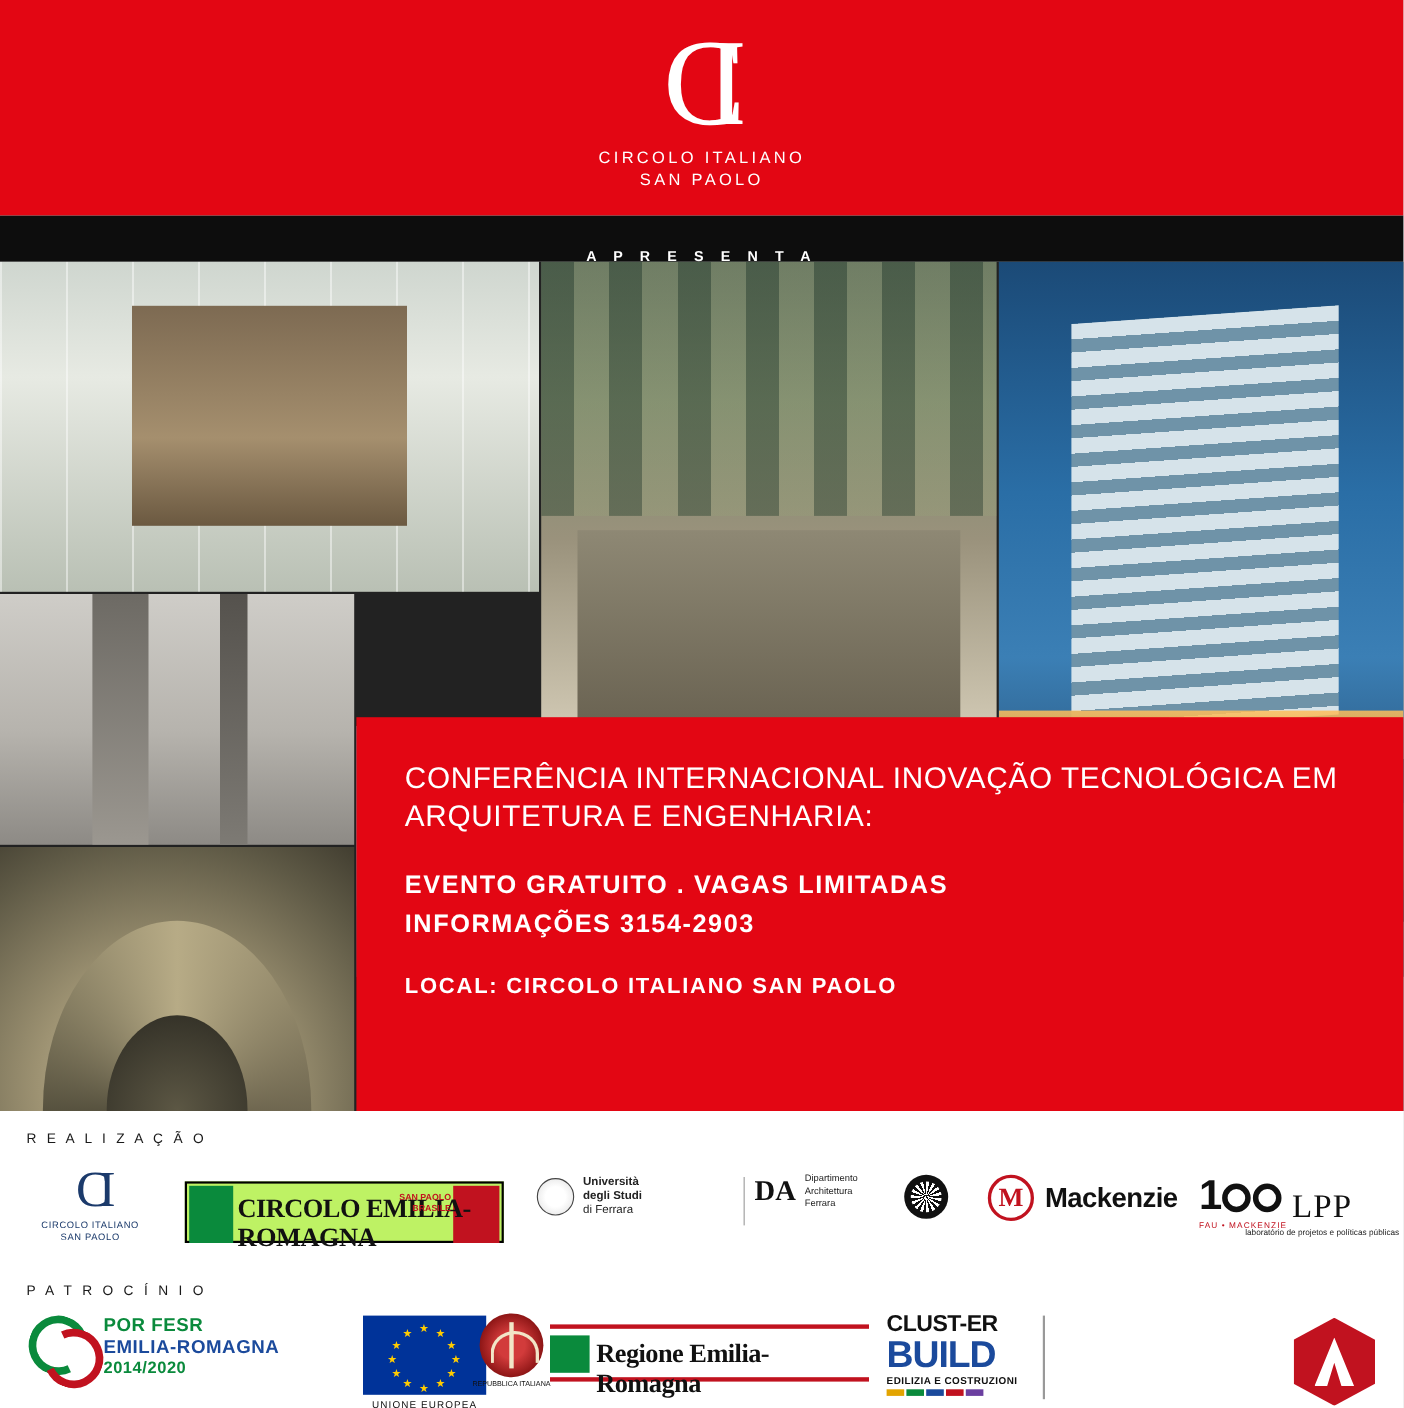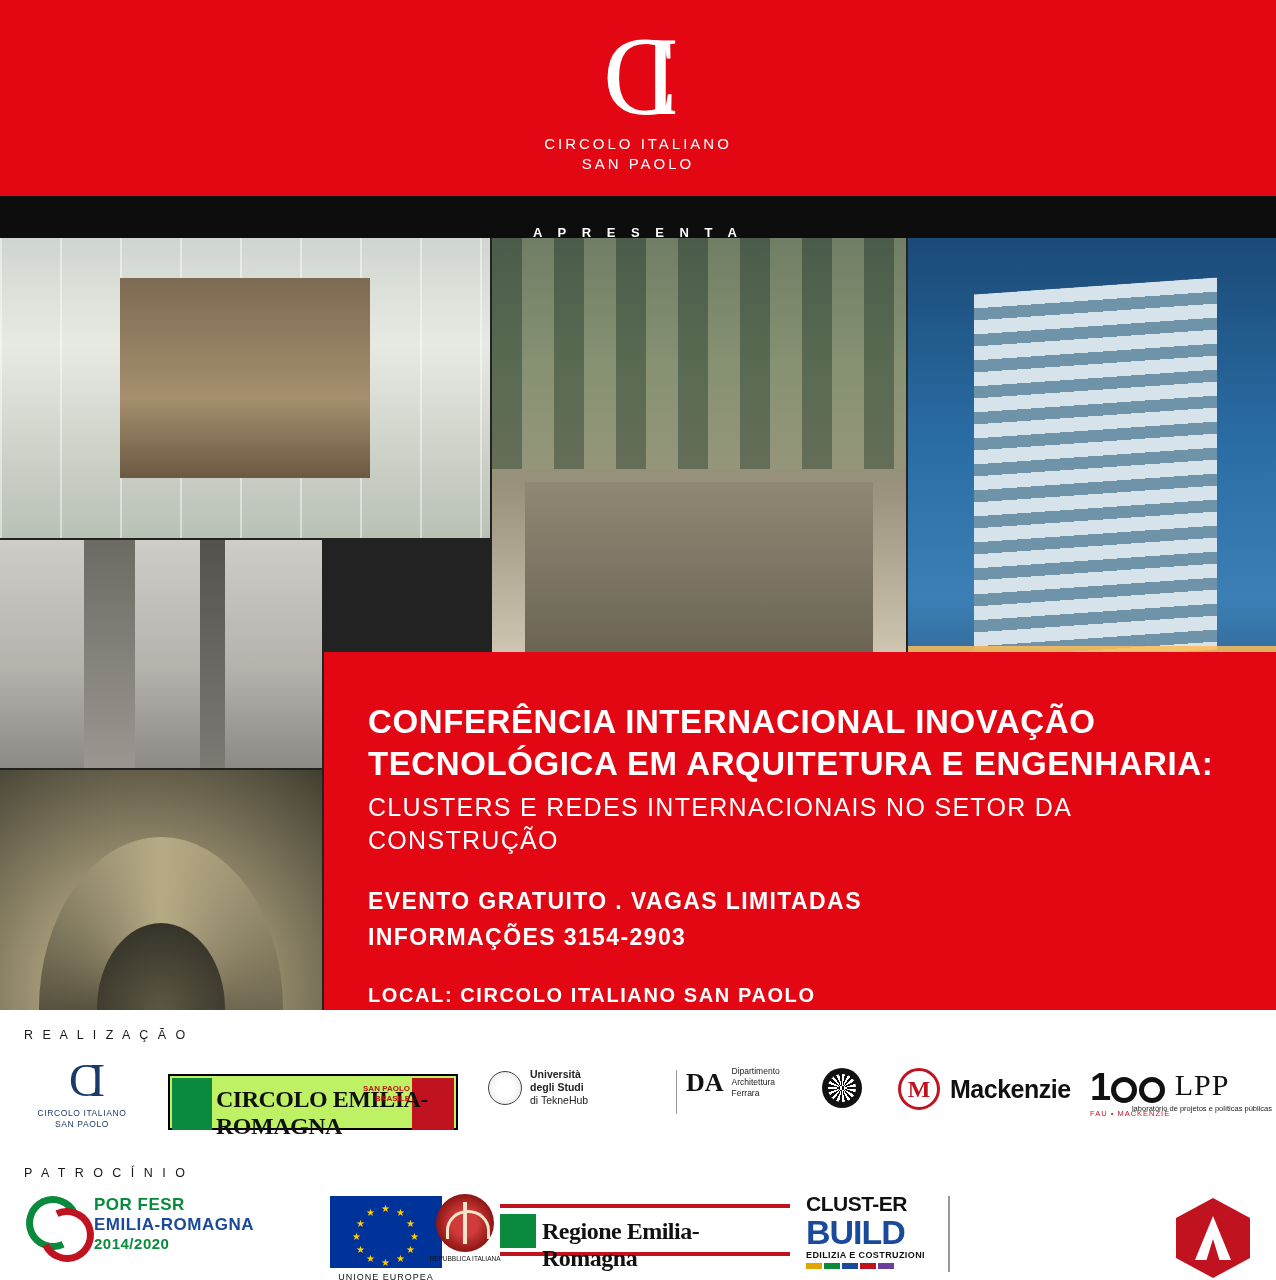--- a/index.html
+++ b/index.html
@@ -117,21 +117,21 @@
   .meetup .mu-date {
     font-size:26px; font-weight:800; letter-spacing:1.6px; margin-top:8px;
   }
 
   
   .info-block {
     position:absolute; left:324px; top:652px; width:952px; height:358px;
     background:#e30613; color:#fff; padding:38px 42px 0 44px;
   }
   .info-block .line-1 {
-    font-size:33px; font-weight:700; letter-spacing:0.6px; line-height:1.28;margin-top:11px;
+    font-size:27px; font-weight:400; letter-spacing:0.6px; line-height:1.28;
   }
   .info-block .line-2 {
     font-size:25px; font-weight:500; letter-spacing:1.3px; line-height:1.3; margin-top:6px;
   }
   .info-block .line-3 {
     font-size:23px; font-weight:800; letter-spacing:1.4px; line-height:1.35; margin-top:30px;
   }
   .info-block .line-4 {
     font-size:20px; font-weight:600; letter-spacing:1.6px; line-height:1.4; margin-top:28px;
   }
@@ -187,21 +187,21 @@
                     font-size:24px; display:flex; align-items:center; justify-content:center; margin-right:10px;}
   .mack .m-txt { font-size:25px; font-weight:700; color:#111; letter-spacing:-0.5px;}
 
   
   .fau { left:1090px; top:16px; flex-direction:column; align-items:flex-start;}
   .fau .f100 { font-size:38px; font-weight:800; color:#111; letter-spacing:-2px; line-height:1;}
   .fau .f100 .o1 { display:inline-block; width:26px; height:26px; border:5px solid #111; border-radius:50%;
                    vertical-align:-3px; margin-left:2px;}
   .fau .f-sub { font-size:7.5px; color:#c1121f; letter-spacing:1px; margin-top:3px;}
   .lpp-wrap { position:absolute; left:1128px; top:16px; width:148px; text-align:center;}
-  .lpp-wrap .lpp-big { font-family:"Liberation Serif", serif; font-size:30px; color:#111; letter-spacing:1px;}
+  .lpp-wrap .lpp-big { font-family:"Liberation Serif", serif; font-size:30px; color:#111; letter-spacing:1px;margin-top:12px;}
   .lpp-wrap .lpp-sub { font-size:7.5px; color:#222; margin-top:2px;}
 
   
   .fesr { left:22px; top:0px; width:270px; }
   .fesr .swirl { width:62px; height:62px; margin-right:10px; position:relative;}
   .fesr .swirl:before{content:"";position:absolute;left:4px;top:4px;width:40px;height:40px;
      border:7px solid #0a8a3c;border-radius:50%;border-right-color:transparent;transform:rotate(20deg);}
   .fesr .swirl:after{content:"";position:absolute;left:18px;top:16px;width:40px;height:40px;
      border:7px solid #c1121f;border-radius:50%;border-left-color:transparent;transform:rotate(20deg);}
   .fesr .f-lines .l1 { font-size:17px; font-weight:800; color:#0a8a3c; letter-spacing:.5px;}
@@ -272,21 +272,20 @@
     <div class="ph p3"></div>
     <div class="ph p4"></div>
     <div class="ph p5"></div>
     <div class="ph p6"></div>
     <div class="ph p7"></div>
   </div>
 
 
   <div class="info-block">
     <div class="line-1">CONFERÊNCIA INTERNACIONAL INOVAÇÃO TECNOLÓGICA EM ARQUITETURA E ENGENHARIA:</div>
-    <div class="line-2">CLUSTERS E REDES INTERNACIONAIS NO SETOR DA CONSTRUÇÃO</div>
     <div class="line-3">EVENTO GRATUITO  .  VAGAS LIMITADAS</div>
     <div class="line-3" style="margin-top:4px;">INFORMAÇÕES 3154-2903</div>
     <div class="line-4">LOCAL: CIRCOLO ITALIANO SAN PAOLO</div>
   </div>
 
   <div class="sponsors">
 
     <div class="label-real">R E A L I Z A Ç Ã O</div>
 
     <div class="row-real">
@@ -307,21 +306,21 @@
           <div>SAN PAOLO</div>
           <div>BRASILE</div>
         </div>
       </div>
 
       <div class="logo ferrara">
         <div class="seal"></div>
         <div class="f-txt">
           <div class="f-bold">Università</div>
           <div class="f-bold">degli Studi</div>
-          <div>di TekneHub</div>
+          <div>di Ferrara</div>
         </div>
       </div>
 
       <div class="da-divider"></div>
 
       <div class="logo da">
         <div class="da-big">DA</div>
         <div class="da-txt">
           <div>Dipartimento</div>
           <div>Architettura</div>

